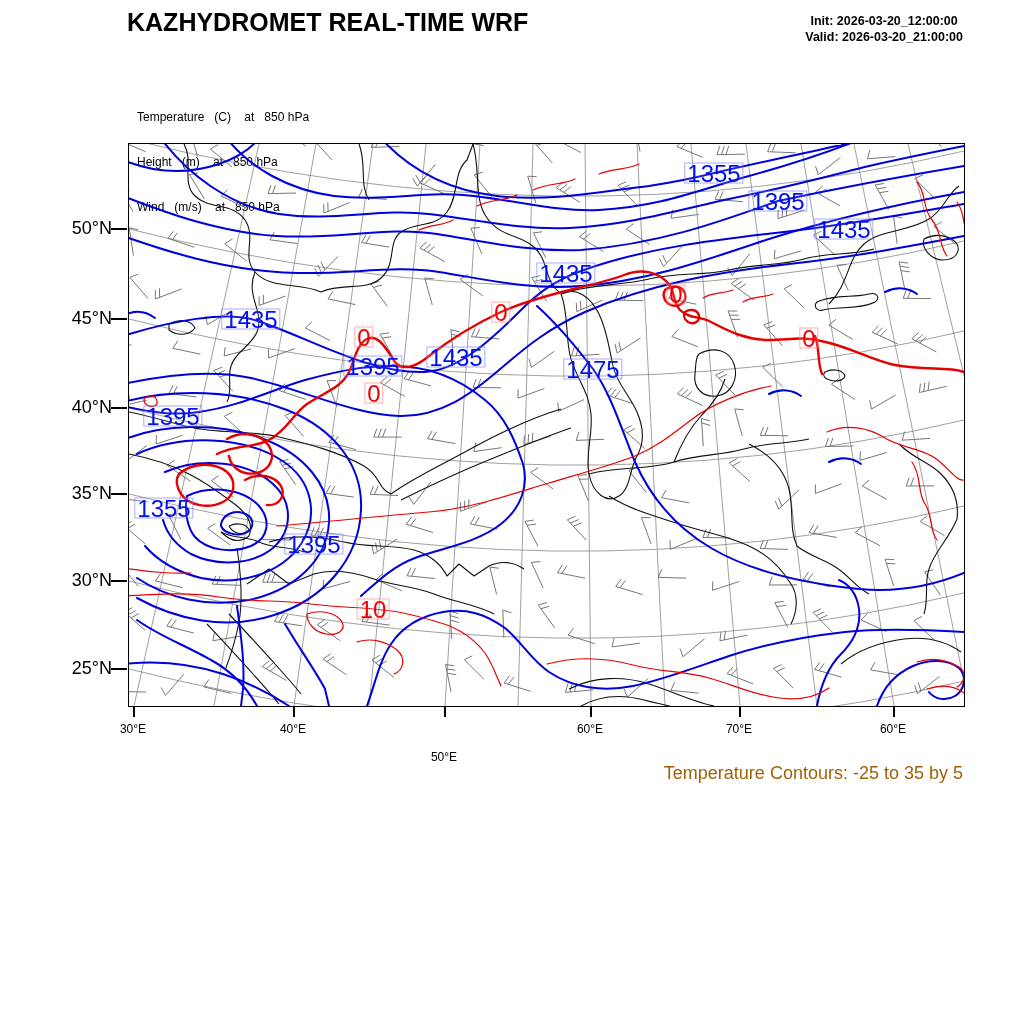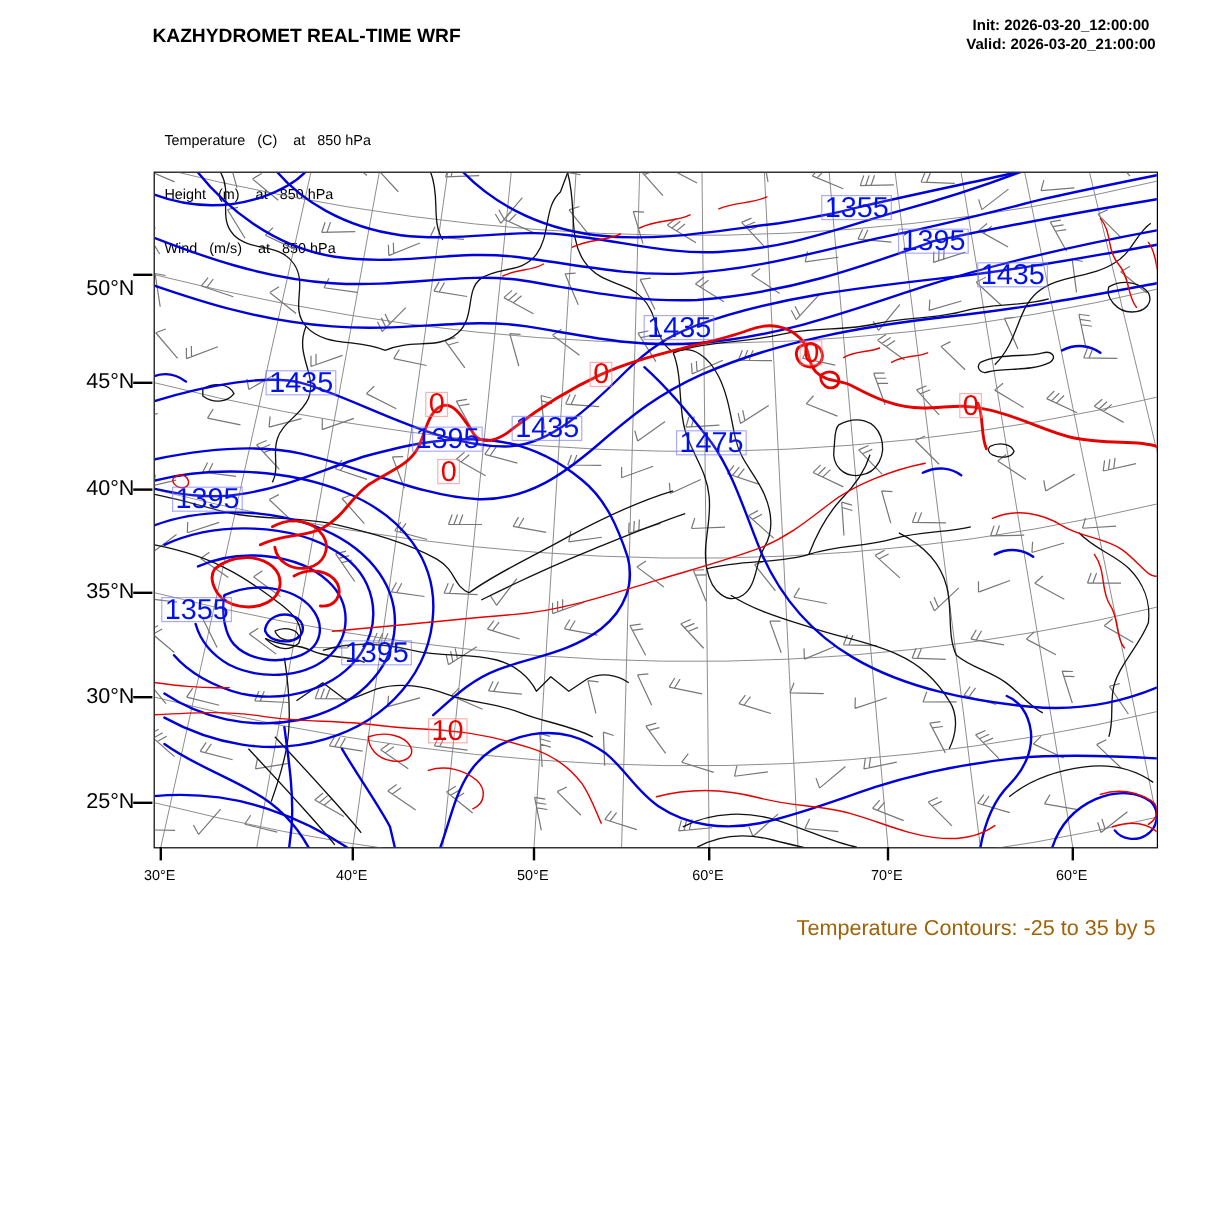--- a/index.html
+++ b/index.html
@@ -1,18 +1,18 @@
 <!DOCTYPE html>
 <html><head>
 <meta charset="utf-8">
 <style>
   html,body{margin:0;padding:0;background:#fff}
   .page{position:relative;width:1024px;height:1024px;background:#ffffff;
         font-family:"Liberation Sans",sans-serif;color:#000;overflow:hidden}
-  .title{position:absolute;left:127px;top:22px;font-size:16px;font-weight:bold;white-space:nowrap}
+  .title{position:absolute;left:127px;top:8px;font-size:25px;font-weight:bold;white-space:nowrap}
   .stamp{position:absolute;right:61px;top:13px;text-align:center;font-size:12.5px;font-weight:bold;line-height:16px;white-space:nowrap}
   .legend{position:absolute;left:137px;top:80px;font-size:12px;line-height:15px;white-space:pre}
   .map{position:absolute;left:128px;top:143px;width:835px;height:562px;border:1.5px solid #000;box-sizing:content-box}
   .map svg{position:absolute;left:0;top:0}
   .labels{position:absolute;left:0;top:0;width:835px;height:562px}
   .hlab,.tlab{position:absolute;transform:translate(-50%,-50%);font-size:24px;line-height:19px;
         padding:0 2px;background:rgba(255,255,255,.12);white-space:nowrap}
   .hlab{color:#0011ee;border:1px solid rgba(100,100,255,.55)}
   .tlab{color:#ee0000;border:1px solid rgba(255,110,110,.55)}
   .lon-label{position:absolute;transform:translateX(-50%);top:722px;font-size:12px}
@@ -190,29 +190,29 @@
         <span class="tlab" style="left: 244px; top: 465px;">10</span>
       </div>
   </div>
 
   <div id="axis-layer">
       <div class="tick-b" style="left: 133px;"></div>
       <div class="lon-label" style="left: 133px;">30°E</div>
       <div class="tick-b" style="left: 293px;"></div>
       <div class="lon-label" style="left: 293px;">40°E</div>
       <div class="tick-b" style="left: 444px;"></div>
-      <div class="lon-label" style="left: 444px;">50°E</div>
+      <div class="lon-label" style="left: 444px; margin-top: 28px;">50°E</div>
       <div class="tick-b" style="left: 590px;"></div>
       <div class="lon-label" style="left: 590px;">60°E</div>
       <div class="tick-b" style="left: 739px;"></div>
       <div class="lon-label" style="left: 739px;">70°E</div>
       <div class="tick-b" style="left: 893px;"></div>
       <div class="lon-label" style="left: 893px;">60°E</div>
       <div class="tick-l" style="top: 228px;"></div>
-      <div class="lat-label" style="top: 228px; margin-top: 12px;">50°N</div>
+      <div class="lat-label" style="top: 228px;">50°N</div>
       <div class="tick-l" style="top: 318px;"></div>
       <div class="lat-label" style="top: 318px;">45°N</div>
       <div class="tick-l" style="top: 407px;"></div>
       <div class="lat-label" style="top: 407px;">40°N</div>
       <div class="tick-l" style="top: 493px;"></div>
       <div class="lat-label" style="top: 493px;">35°N</div>
       <div class="tick-l" style="top: 580px;"></div>
       <div class="lat-label" style="top: 580px;">30°N</div>
       <div class="tick-l" style="top: 668px;"></div>
       <div class="lat-label" style="top: 668px;">25°N</div>

